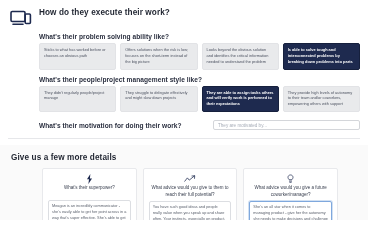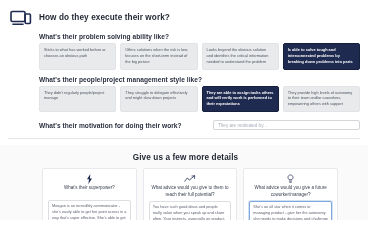--- a/index.html
+++ b/index.html
@@ -22,21 +22,21 @@
   }
 
   
   .section-top {
     position: relative;
     padding: 7px 8px 6px 8px;
     background: #ffffff;
   }
   .section-head {
     display: flex;
-    align-items: center;
+    align-items: flex-start;
     gap: 7px;
   }
   .devices-icon {
     width: 22px;
     height: 18px;
     flex: 0 0 22px;
     margin-top: 2px;
     margin-left: 2px;
   }
   .devices-icon svg { display: block; }
@@ -123,21 +123,20 @@
     height: 86px;
     box-sizing: border-box;
   }
   .bottom-title {
     font-size: 8.2px;
     font-weight: bold;
     color: #1f2430;
     margin-left: 3px;
     margin-bottom: 6px;
     letter-spacing: .1px;
-    text-align: center;
   }
   .cards {
     display: flex;
     gap: 6px;
     margin-left: 34px;
     margin-right: 22px;
   }
   .card {
     flex: 1 1 0;
     min-width: 0;

